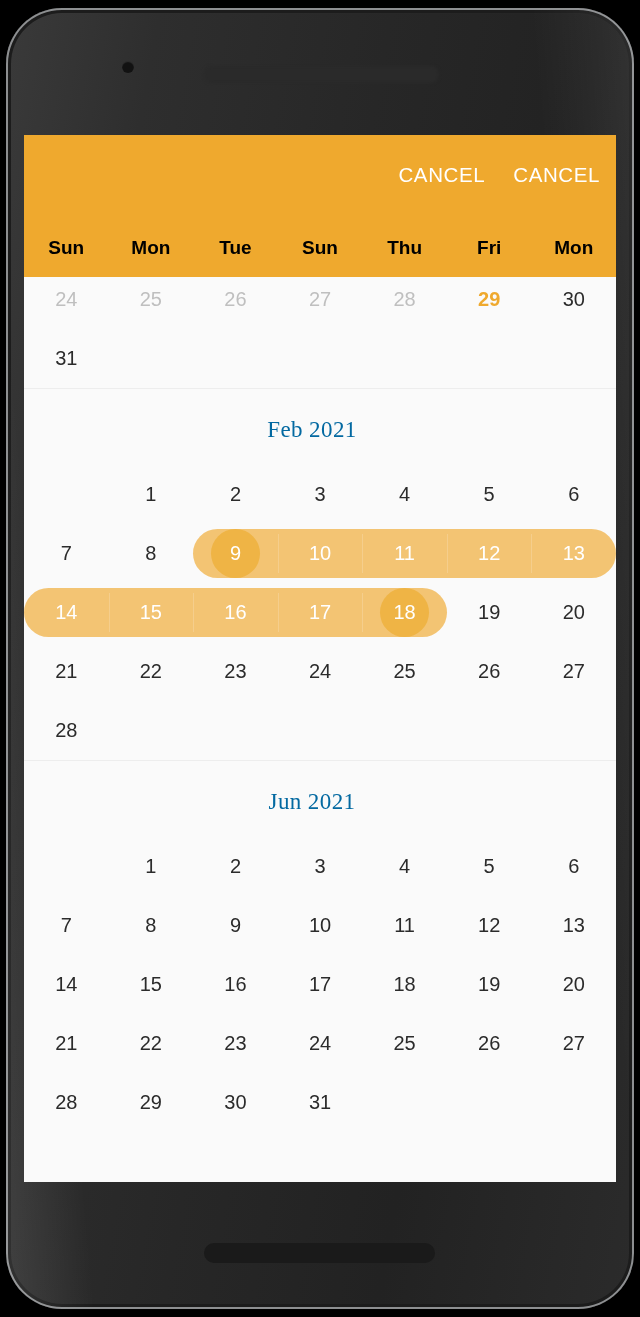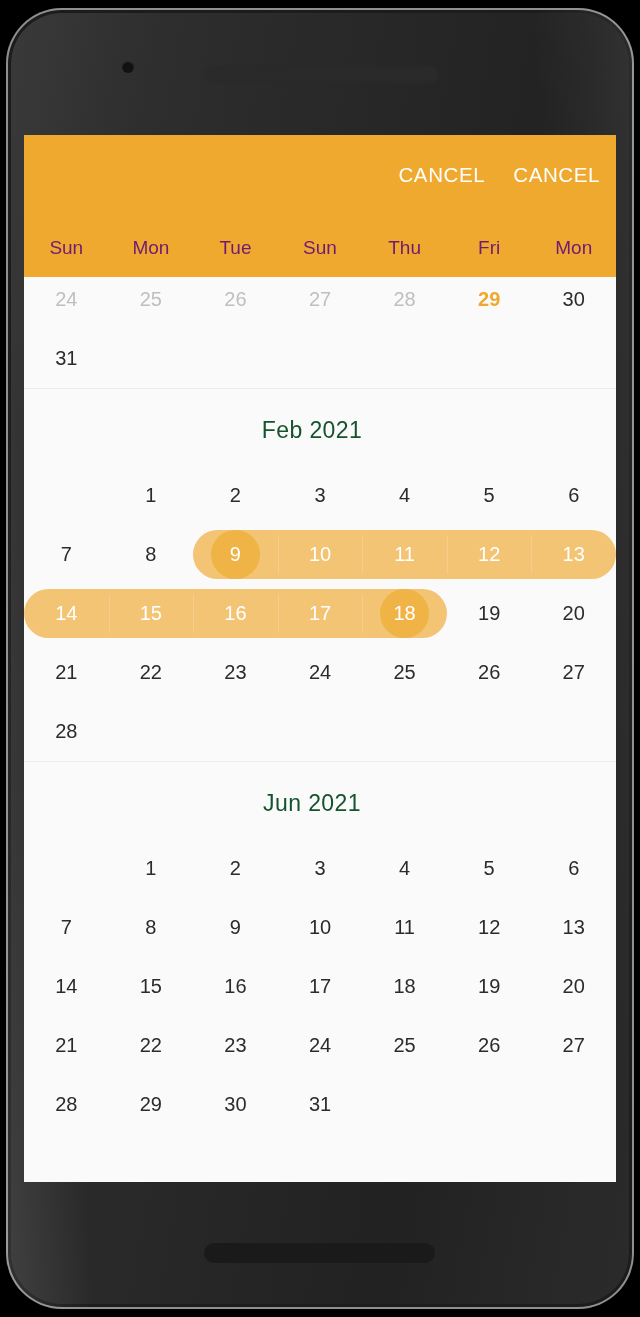--- a/index.html
+++ b/index.html
@@ -113,23 +113,23 @@
   #weekday-row {
     position: absolute;
     left: 0;
     bottom: 18px;
     width: 592px;
     display: flex;
   }
   .weekday-cell {
     flex: 1 1 0;
     text-align: center;
-    color: #701a75;
+    color: #000000;
     font-size: 19px;
-    font-weight: 400;
+    font-weight: 700;
   }
 
   
   #calendar-scroll {
     position: absolute;
     left: 0;
     top: 0;
     width: 592px;
     height: 1047px;
   }
@@ -139,31 +139,31 @@
     width: 592px;
     box-sizing: border-box;
   }
   .month-divider {
     height: 1px;
     background: #EDEDED;
     width: 100%;
   }
   .month-title {
     text-align: center;
-    color: #14532d;
+    color: #0369a1;
     font-size: 23px;
     font-weight: 400;
     padding: 28px 16px 22px 0;
     letter-spacing: 0.4px;
+    font-family: Liberation Serif, serif;
   }
   .week-row {
     position: relative;
     display: flex;
     height: 59px;
-    justify-content: center;
   }
   .day-cell {
     position: relative;
     flex: 1 1 0;
     display: flex;
     align-items: center;
     justify-content: center;
     font-size: 20px;
     color: #2B2B2B;
     font-weight: 400;

